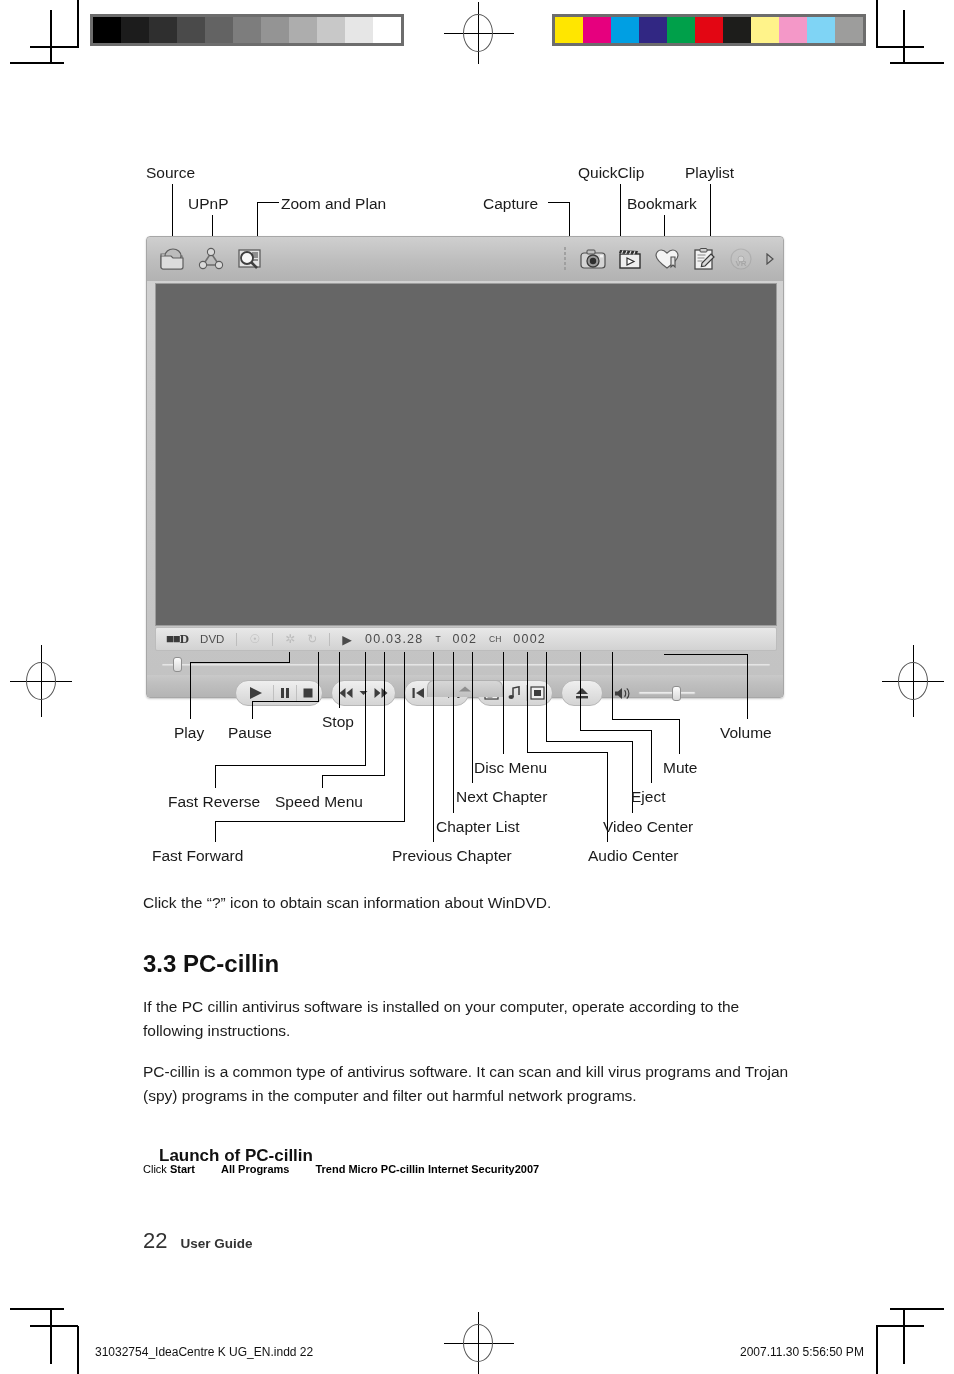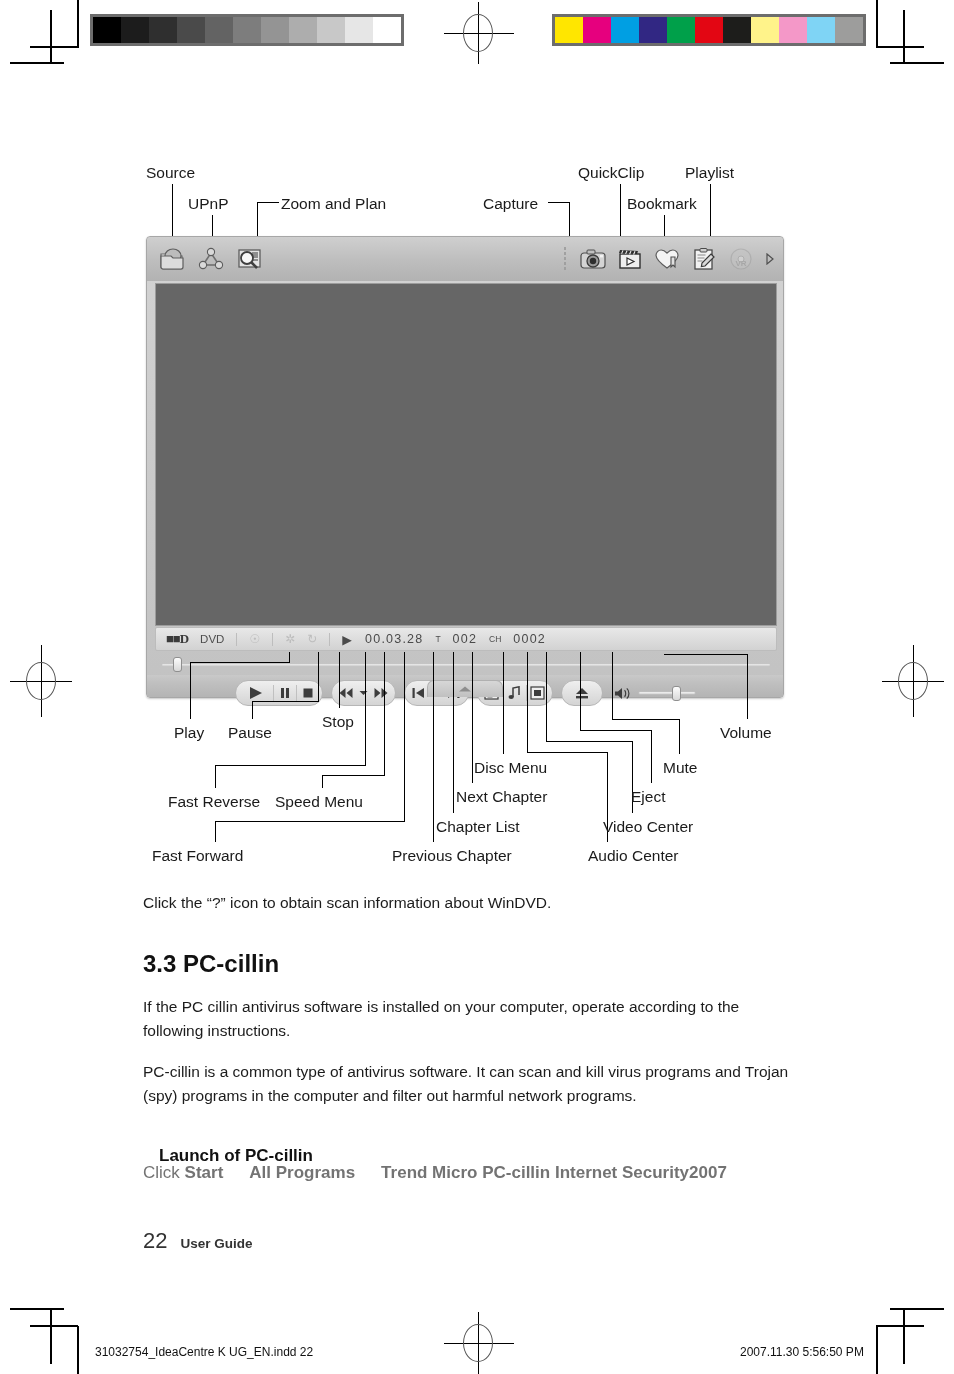--- a/index.html
+++ b/index.html
@@ -161,21 +161,21 @@
     font-size: 15.5px; line-height: 24px; color: #1c1c1c;
   }
   h2.sec {
     position: absolute; margin: 0;
     font-size: 24px; font-weight: bold; color: #111;
   }
   h3.sub {
     position: absolute; margin: 16px;
     font-size: 17px; font-weight: bold; color: #111;
   }
-  .click-line { position: absolute; font-size: 17px; color: #737373; }
+  .click-line { position: absolute; font-size: 11px; color: #000000; }
   .click-line b { font-weight: bold; }
   .folio { position: absolute; display: flex; align-items: baseline; gap: 13px; }
   .folio .num { font-size: 22px; color: #333; }
   .folio .lbl { font-size: 13.5px; font-weight: bold; color: #333; }
 
   .printinfo {
     position: absolute; font-size: 12px; color: #111;
     font-family: "Liberation Sans", sans-serif; white-space: nowrap;
   }
 </style>

